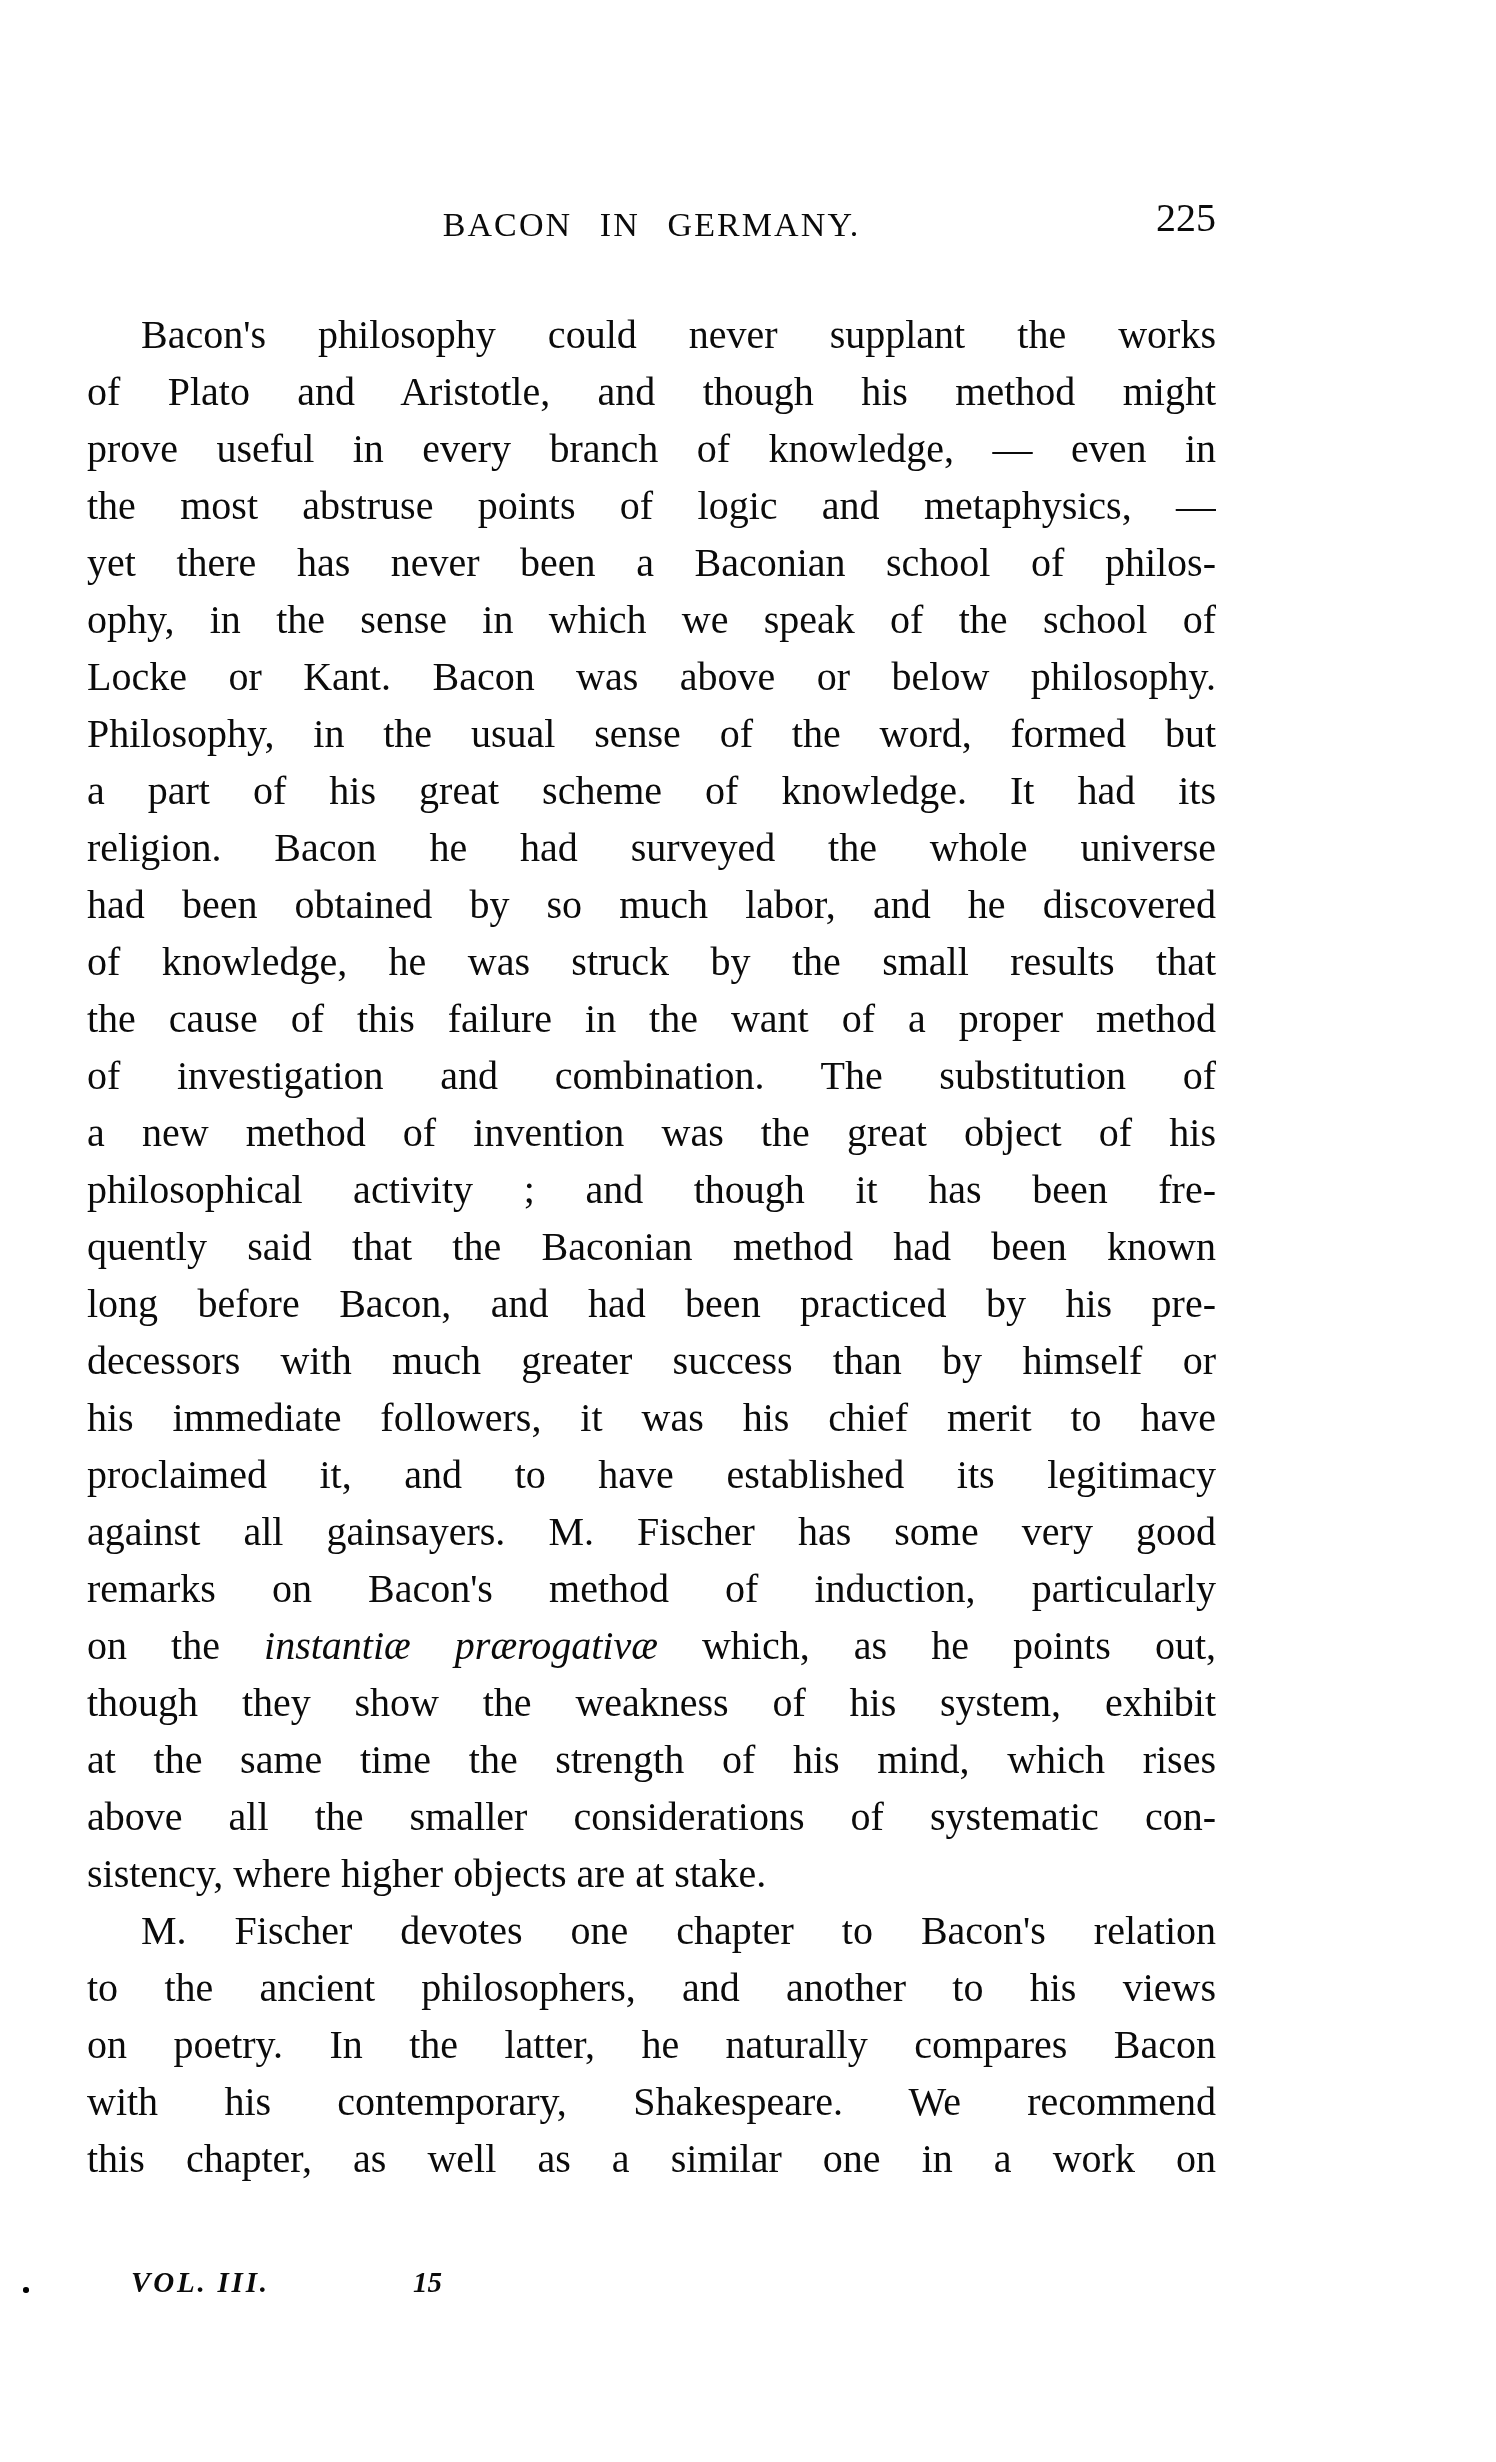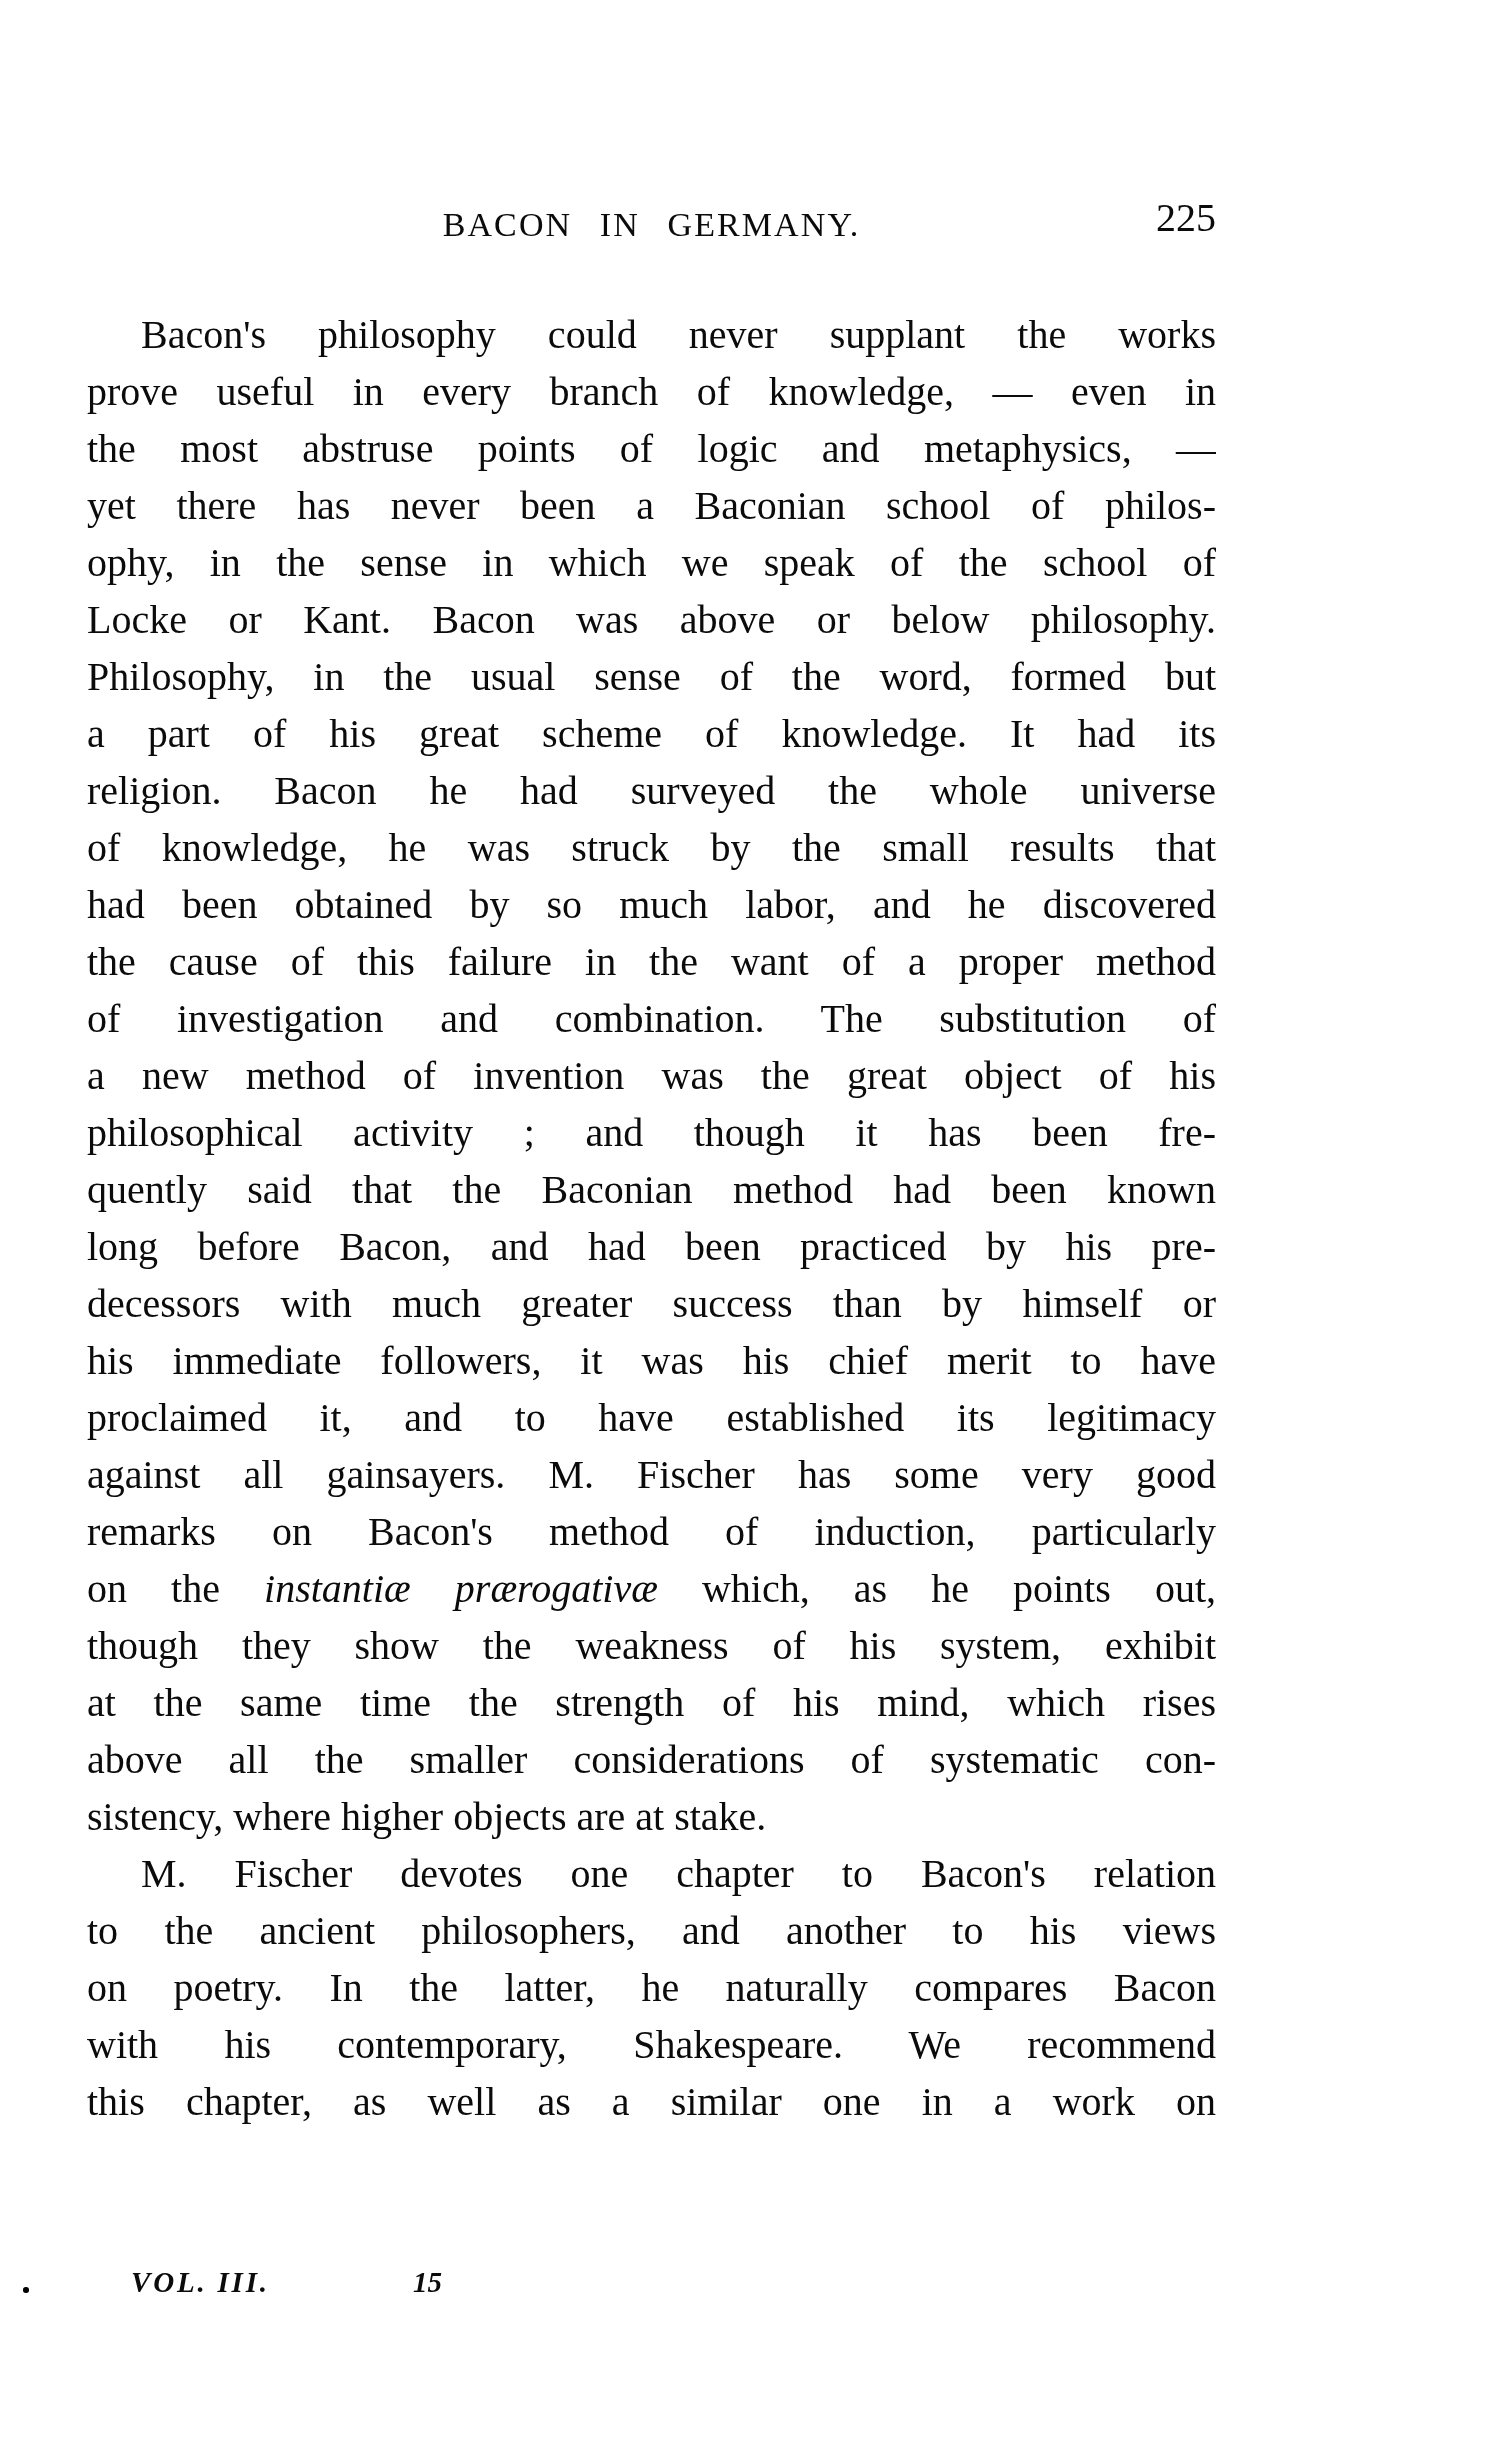--- a/index.html
+++ b/index.html
@@ -88,30 +88,31 @@
 
 <div class="page">
 
   <div class="header">
     <span class="running-title">BACON IN GERMANY.</span>
     <span class="page-number">225</span>
   </div>
 
   <div class="body-text">
       <div class="line indent">Bacon's philosophy could never supplant the works</div>
+      <div class="line">of Plato and Aristotle, and though his method might</div>
       <div class="line">prove useful in every branch of knowledge, — even in</div>
       <div class="line">the most abstruse points of logic and metaphysics, —</div>
       <div class="line">yet there has never been a Baconian school of philos-</div>
       <div class="line">ophy, in the sense in which we speak of the school of</div>
       <div class="line">Locke or Kant.  Bacon was above or below philosophy.</div>
       <div class="line">Philosophy, in the usual sense of the word, formed but</div>
       <div class="line">a part of his great scheme of knowledge.  It had its</div>
       <div class="line">religion.  Bacon he had surveyed the whole universe</div>
+      <div class="line">had been obtained by so much labor, and he discovered</div>
       <div class="line">of knowledge, he was struck by the small results that</div>
-      <div class="line">had been obtained by so much labor, and he discovered</div>
       <div class="line">the cause of this failure in the want of a proper method</div>
       <div class="line">of investigation and combination.  The substitution of</div>
       <div class="line">a new method of invention was the great object of his</div>
       <div class="line">philosophical activity ; and though it has been fre-</div>
       <div class="line">quently said that the Baconian method had been known</div>
       <div class="line">long before Bacon, and had been practiced by his pre-</div>
       <div class="line">decessors with much greater success than by himself or</div>
       <div class="line">his immediate followers, it was his chief merit to have</div>
       <div class="line">proclaimed it, and to have established its legitimacy</div>
       <div class="line">against all gainsayers.  M. Fischer has some very good</div>

